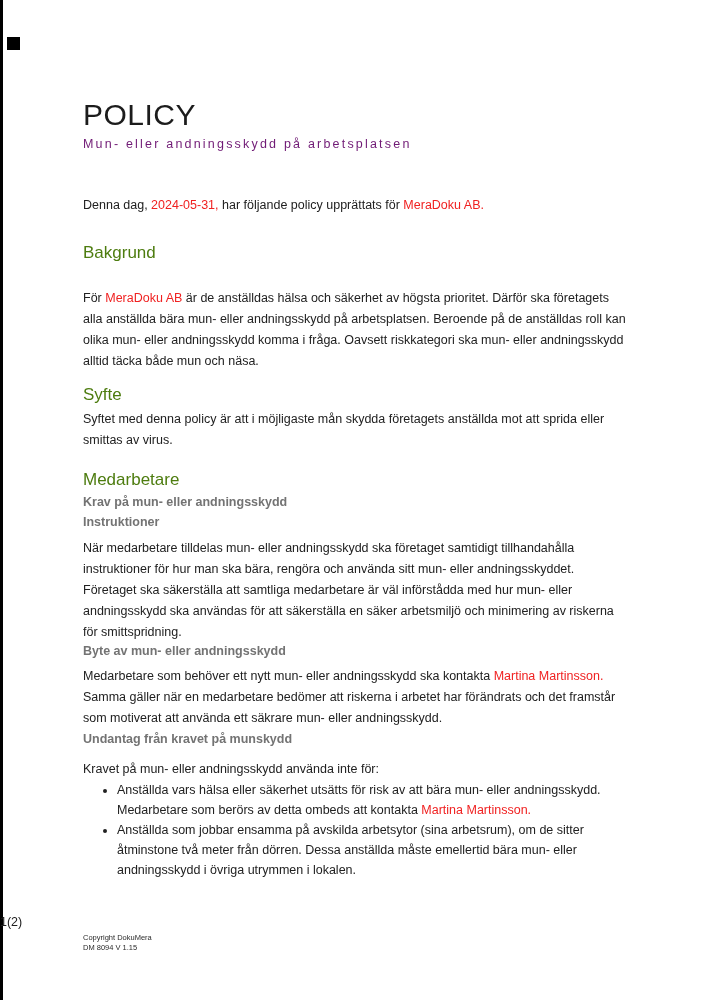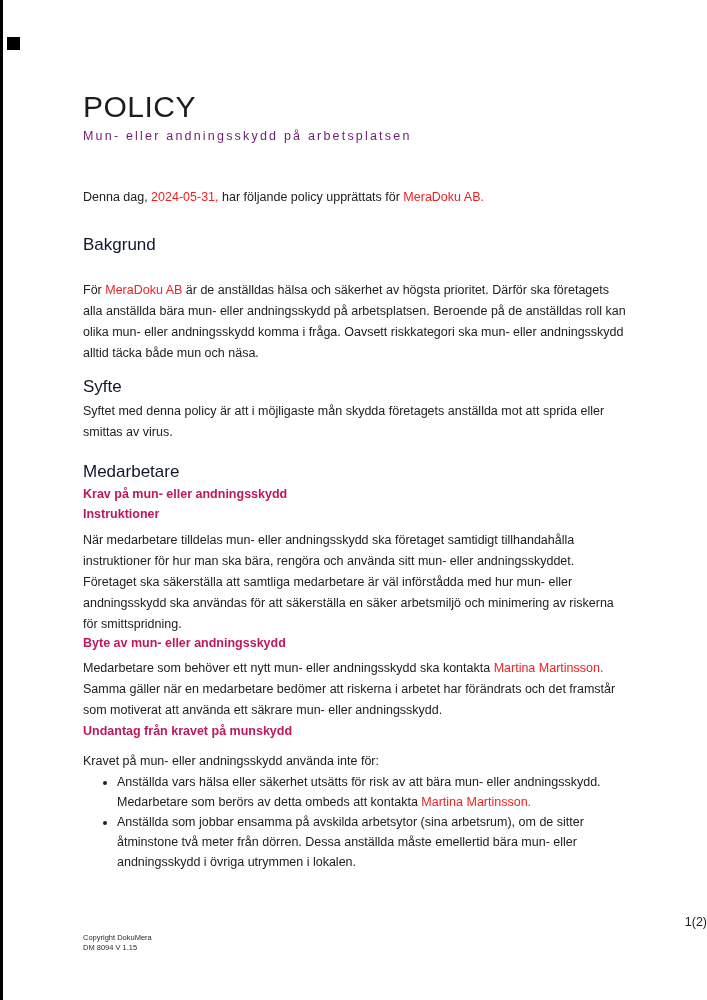--- a/index.html
+++ b/index.html
@@ -12,45 +12,45 @@
   }
   .edge-line {
     position: absolute; left: 0; top: 0; width: 3px; height: 1000px;
     background: #000;
   }
   .corner-mark {
     position: absolute; left: 7px; top: 37px; width: 13px; height: 13px;
     background: #000;
   }
   .content {
-    position: absolute; left: 83px; top: 92px; width: 545px;
+    position: absolute; left: 83px; top: 100px; width: 545px;
   }
   h1.doc-title {
     font-size: 30px; line-height: 30px; font-weight: 400;
     letter-spacing: 0.5px; color: #1c1c1c;
   }
   .doc-subtitle {
     margin-top: 6px; font-size: 12.5px; line-height: 16px;
     letter-spacing: 2.2px; color: #701a75;
   }
   .para, .intro, li {
     font-size: 12.5px; line-height: 21px; color: #212121;
   }
   h2.sec {
-    font-size: 17px; line-height: 22px; font-weight: 400; color: #0f172a;
+    font-size: 17px; line-height: 22px; font-weight: 400; color: #4d7c0f;
   }
   h3.sub {
-    font-size: 12.5px; line-height: 17px; font-weight: 700; color: #be185d;
+    font-size: 12.5px; line-height: 17px; font-weight: 700; color: #737373;
   }
   .red { color: var(--accent-red, #f02121); }
   ul.bullets { padding-left: 34px; }
   ul.bullets li { line-height: 20px; }
   .page-number {
     position: absolute; left: 0; top: 915px; width: 707px;
-    text-align: right; font-size: 12.5px; color: #212121;
+    text-align: left; font-size: 12.5px; color: #212121;
   }
   .footer {
     position: absolute; left: 83px; top: 933px;
     font-size: 7.5px; line-height: 9.5px; color: #2b2b2b;
   }
 </style>
 </head>
 <body>
 
 <div class="edge-line"></div>

